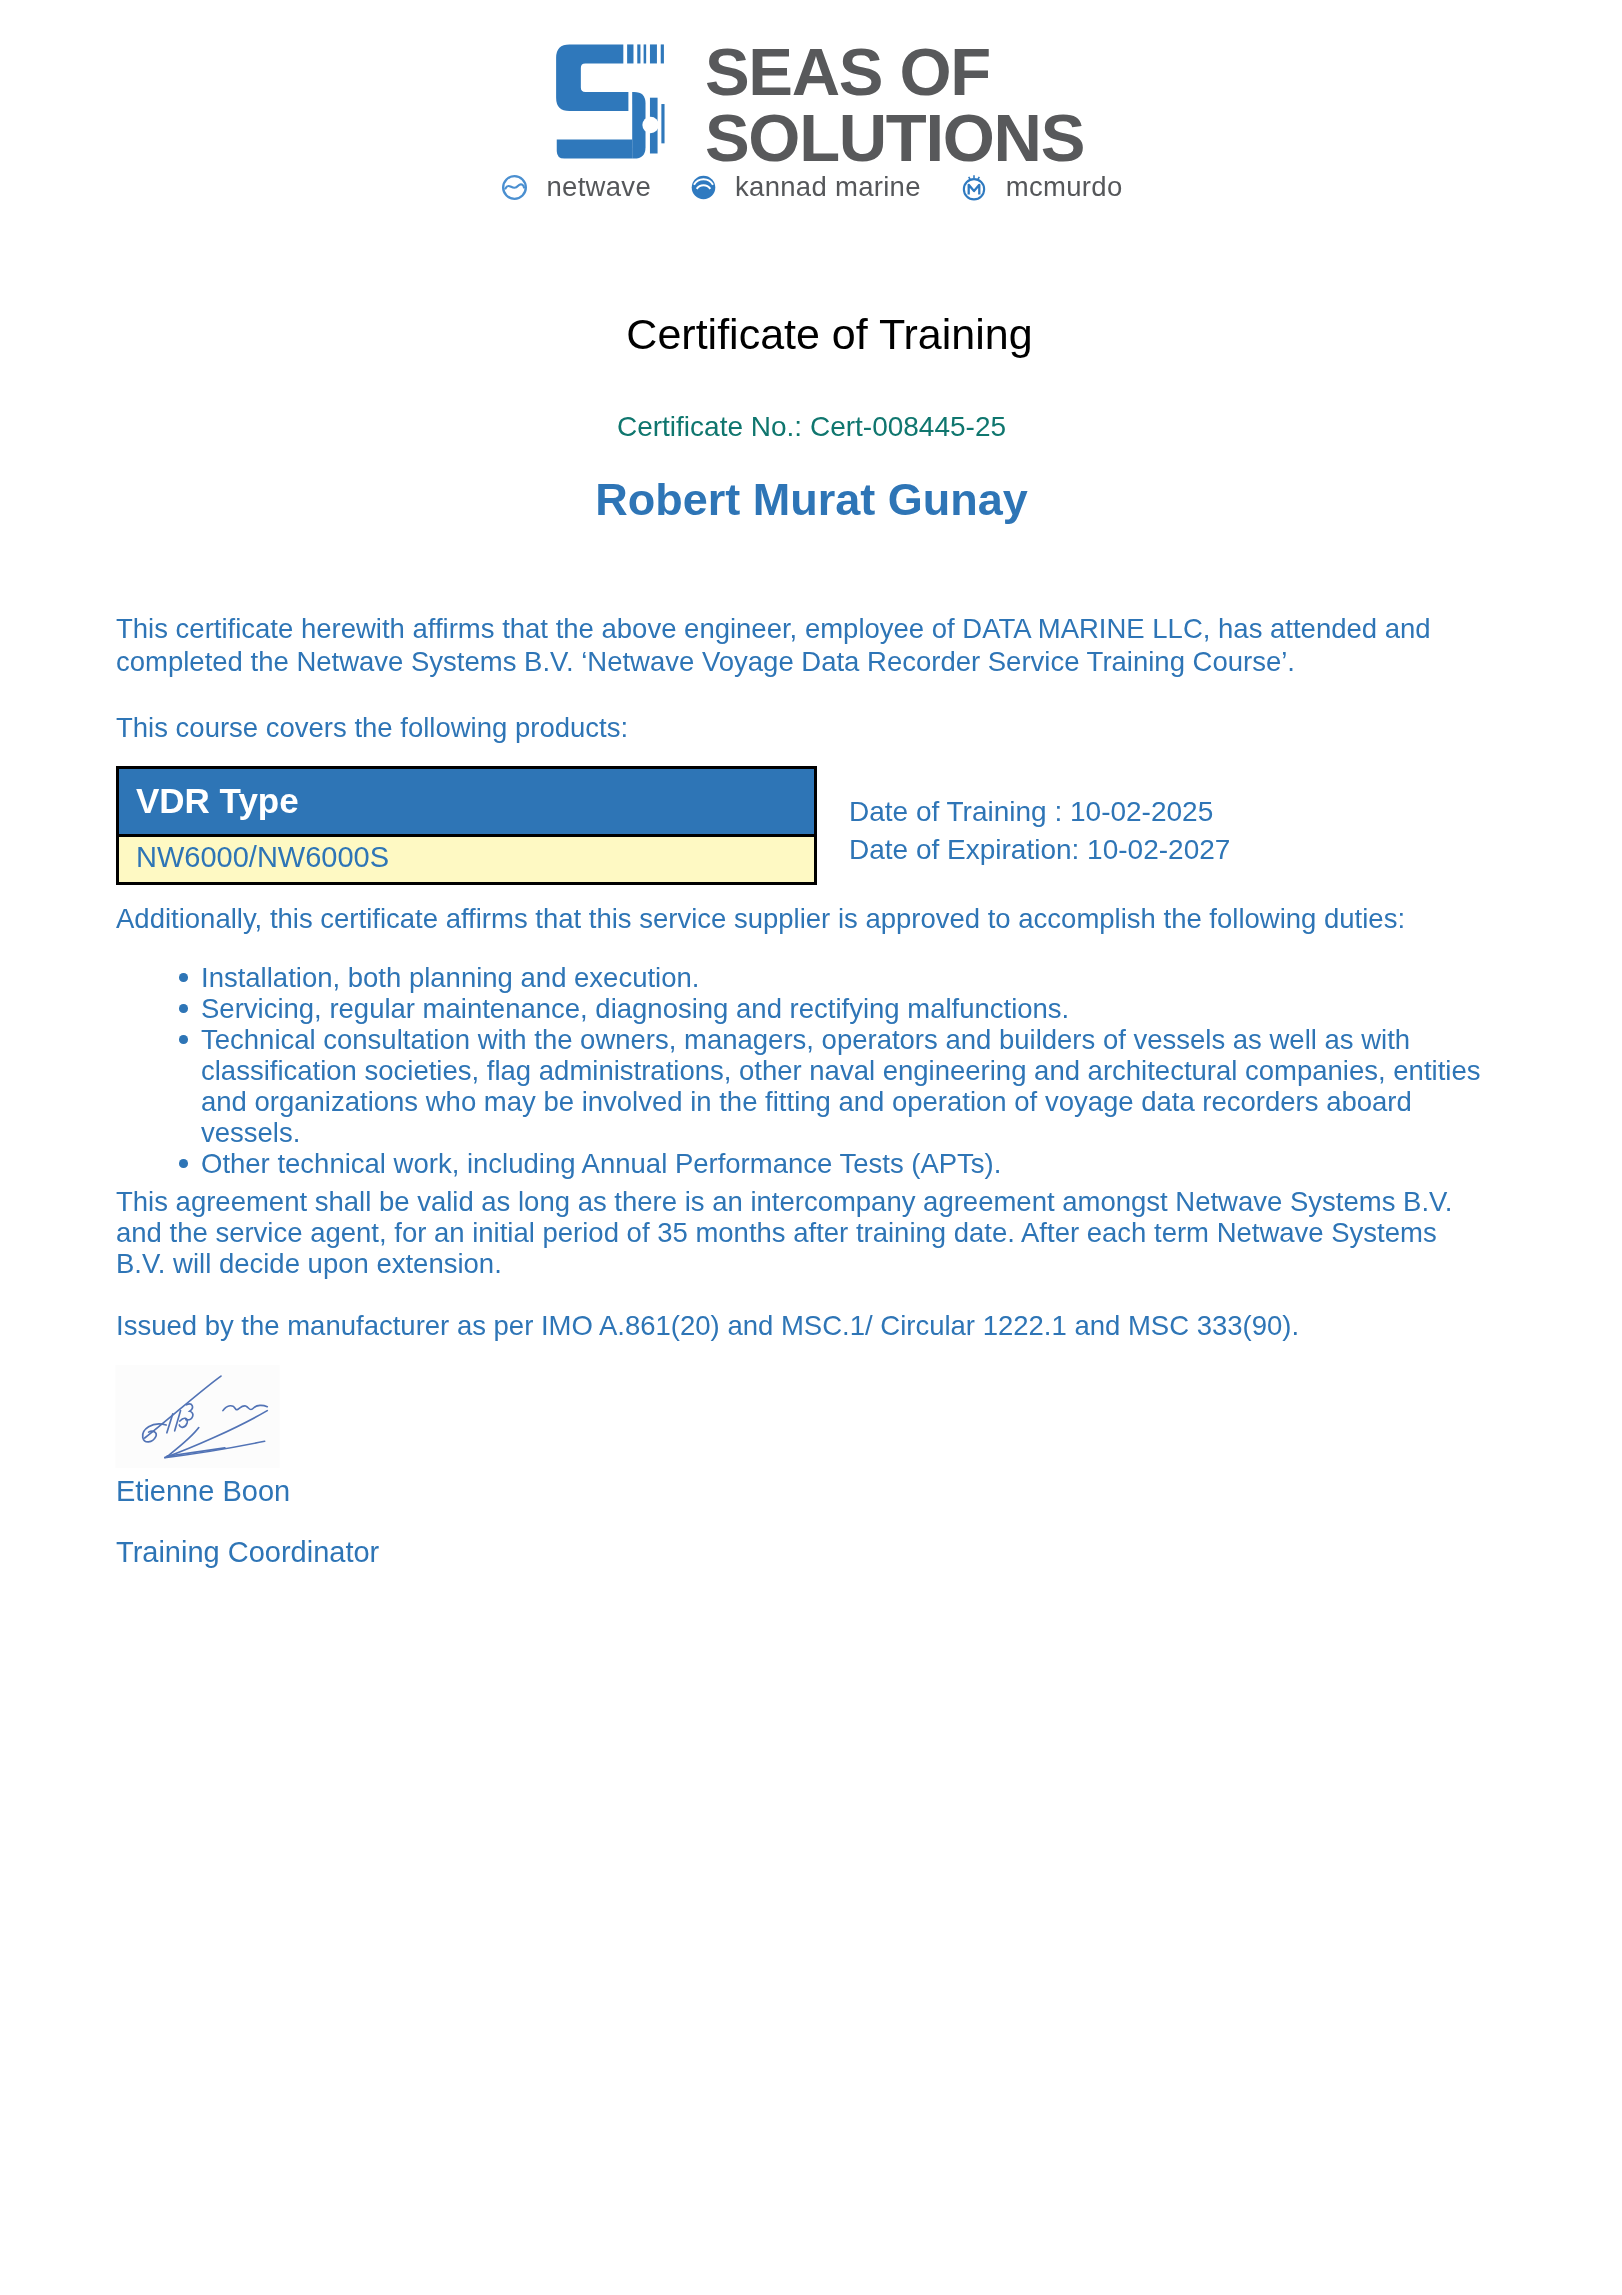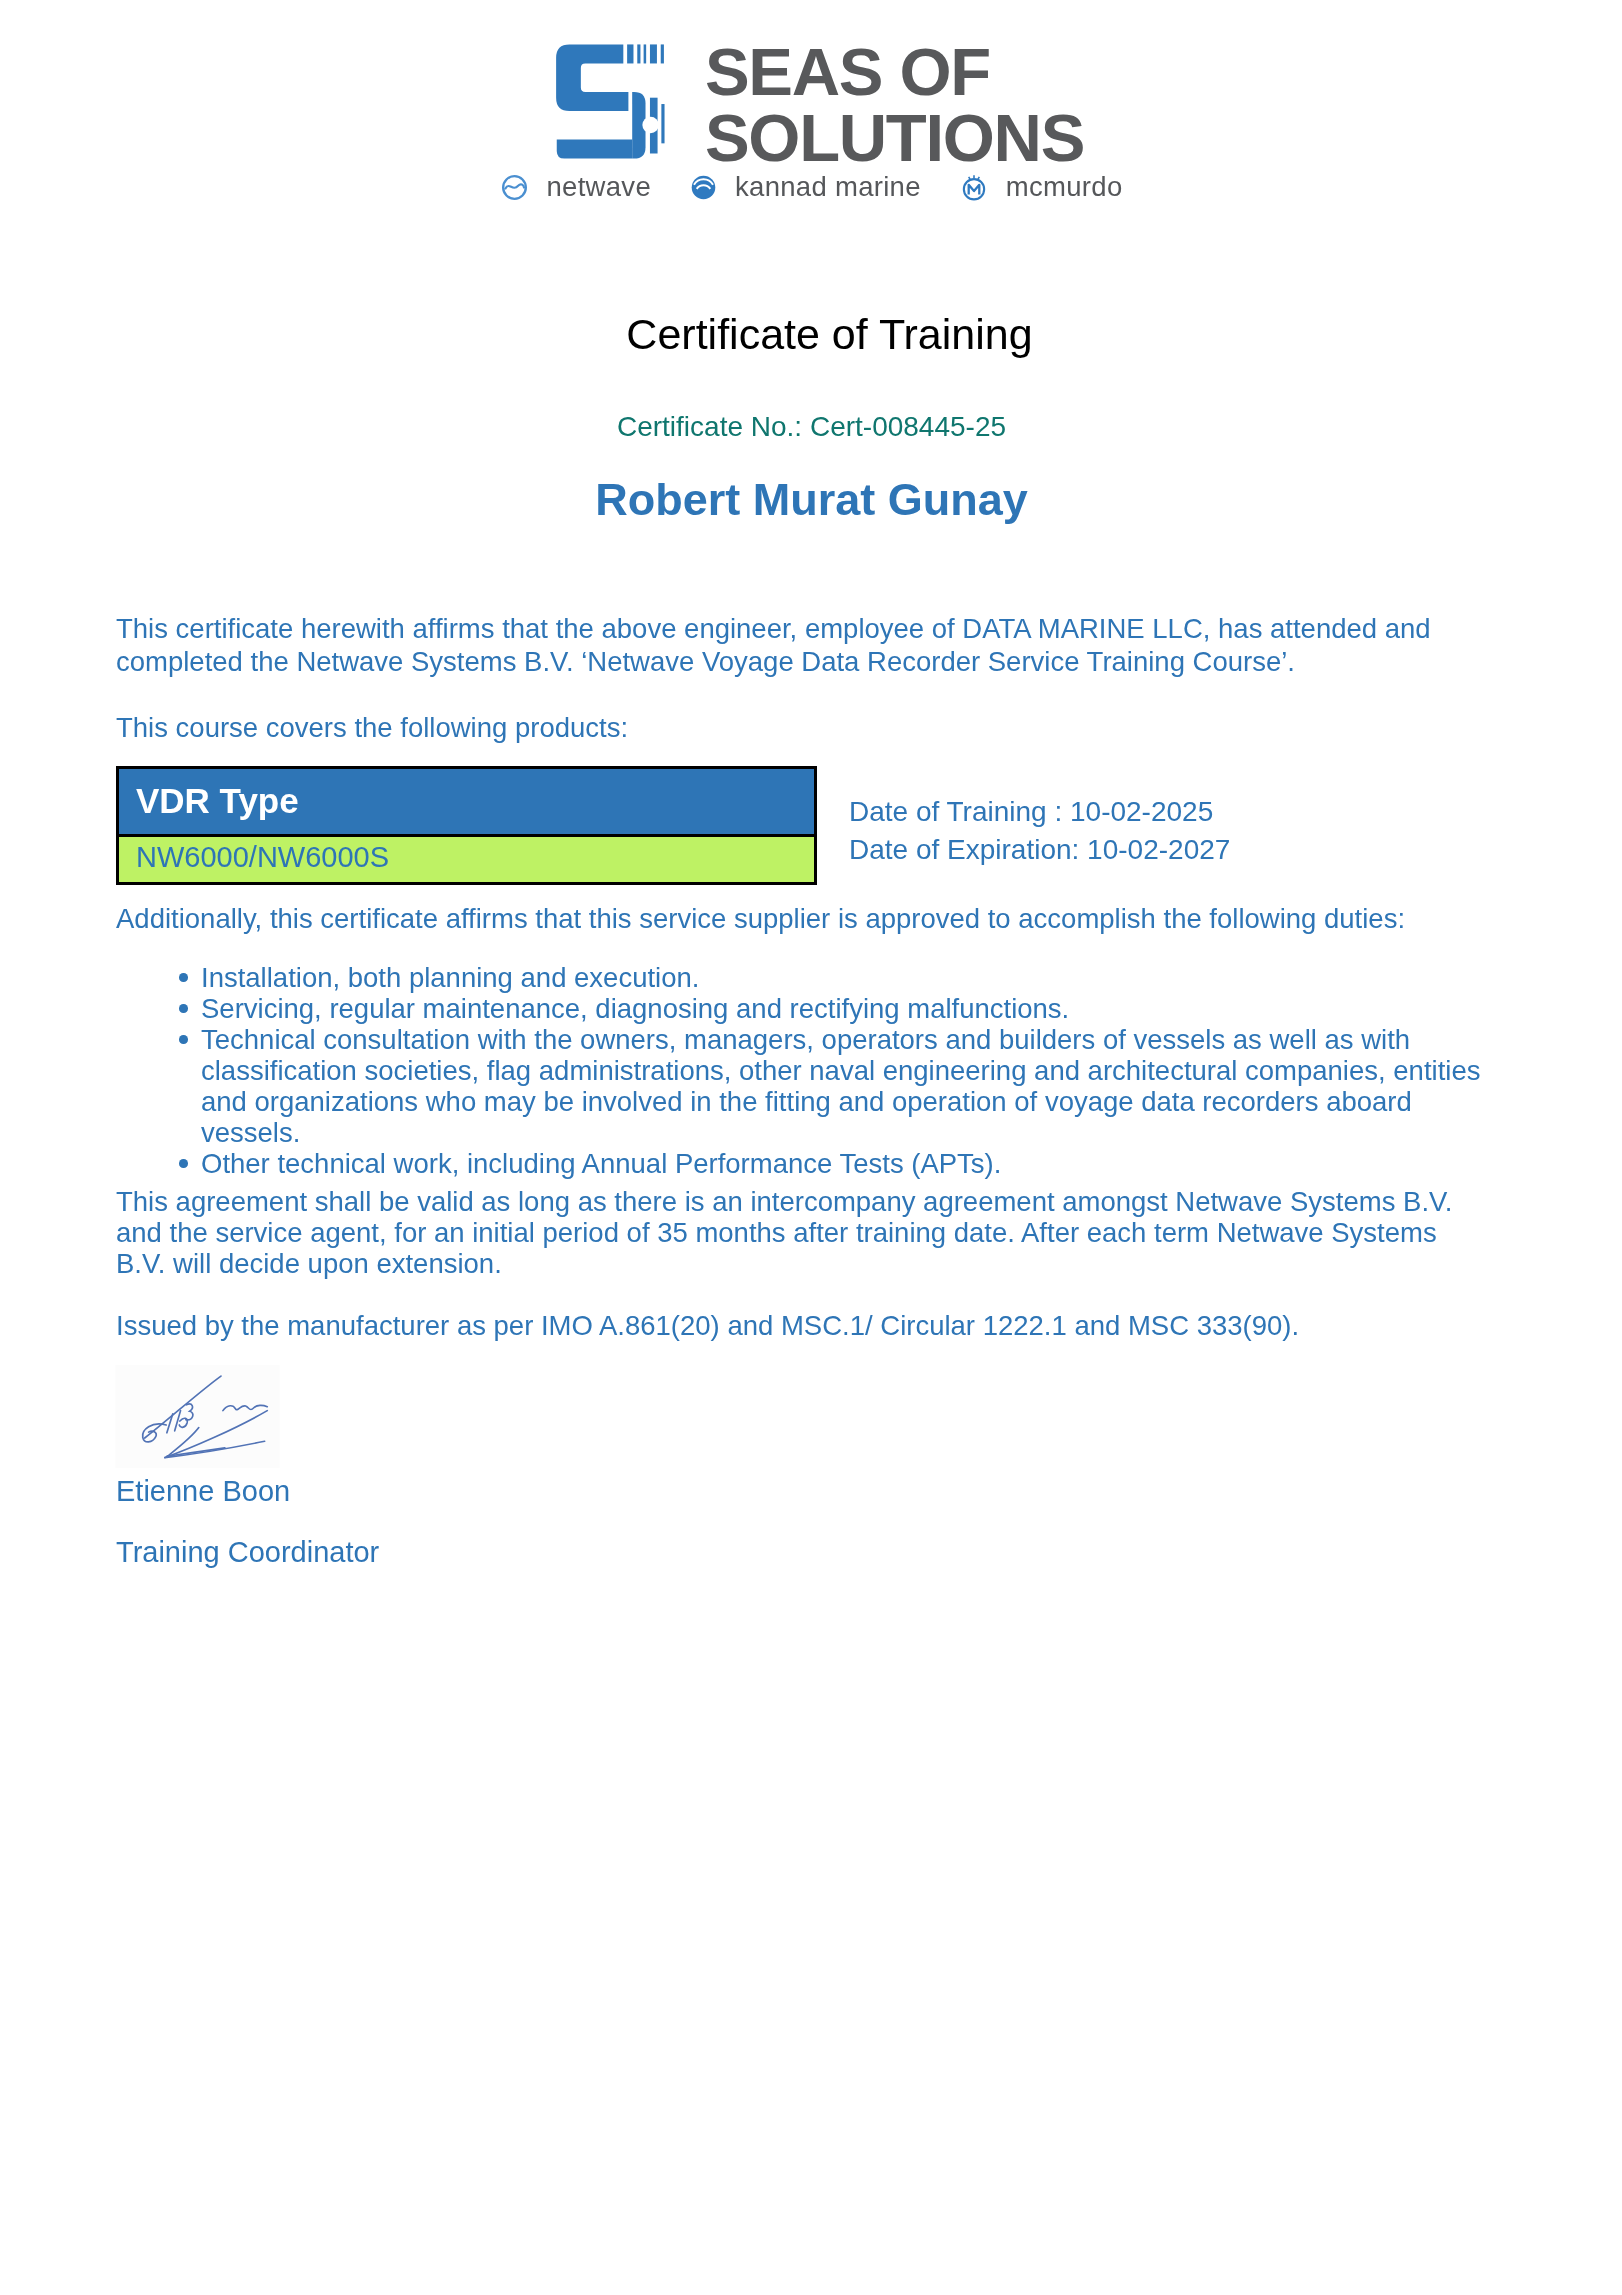--- a/index.html
+++ b/index.html
@@ -49,21 +49,21 @@
   table.vdr{
     position:absolute; left:116px; top:766px;
     border-collapse:collapse; width:701px;
     border:3.9px solid #000;
   }
   table.vdr th{
     background:#2e75b6; color:#fff; font-size:35px; font-weight:bold;
     text-align:left; padding:12.4px 17px;
   }
   table.vdr td{
-    border-top:3.9px solid #000; background:#bef264; color:#2e75b6;
+    border-top:3.9px solid #000; background:#fef9c3; color:#2e75b6;
     font-size:29px; text-align:left; padding:3.9px 17px 7.9px 17px;
   }
   .dates{
     position:absolute; left:849px; top:793px;
     color:#2e75b6; font-size:28px; line-height:38px;
   }
   
   ul.duties{
     position:absolute; left:116px; top:962px; width:1368px;
     list-style:none; margin:0; padding:0;

